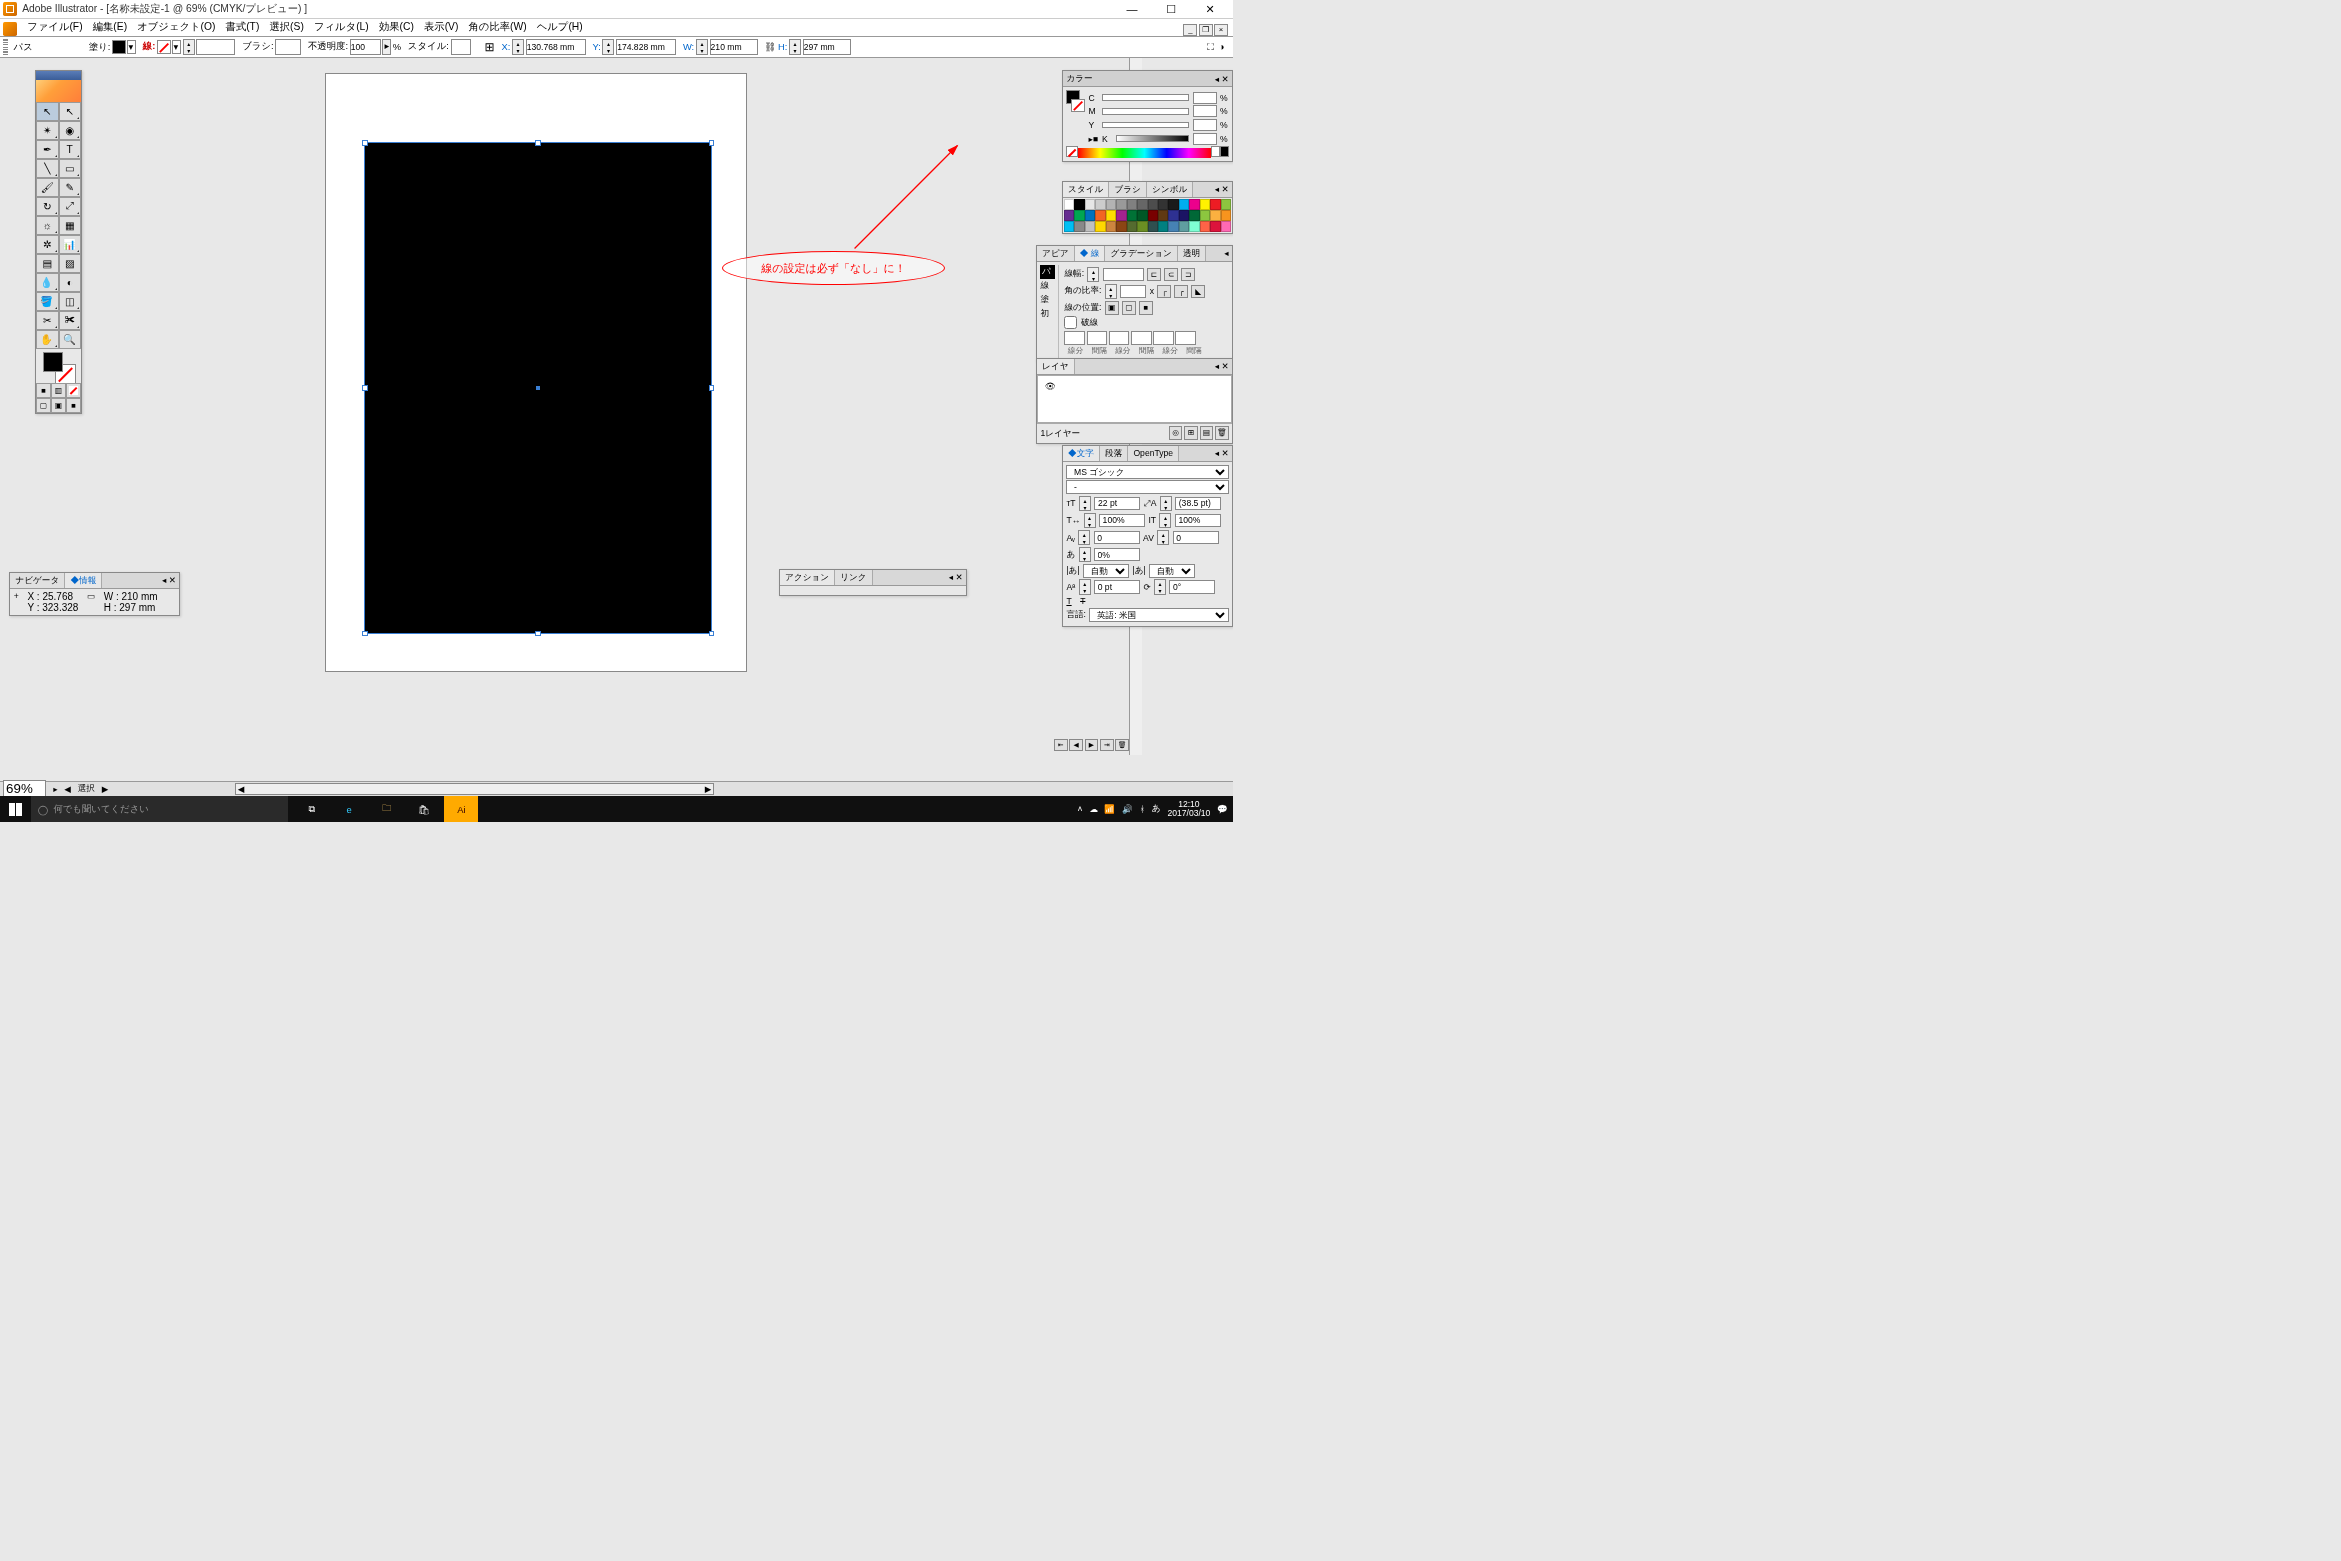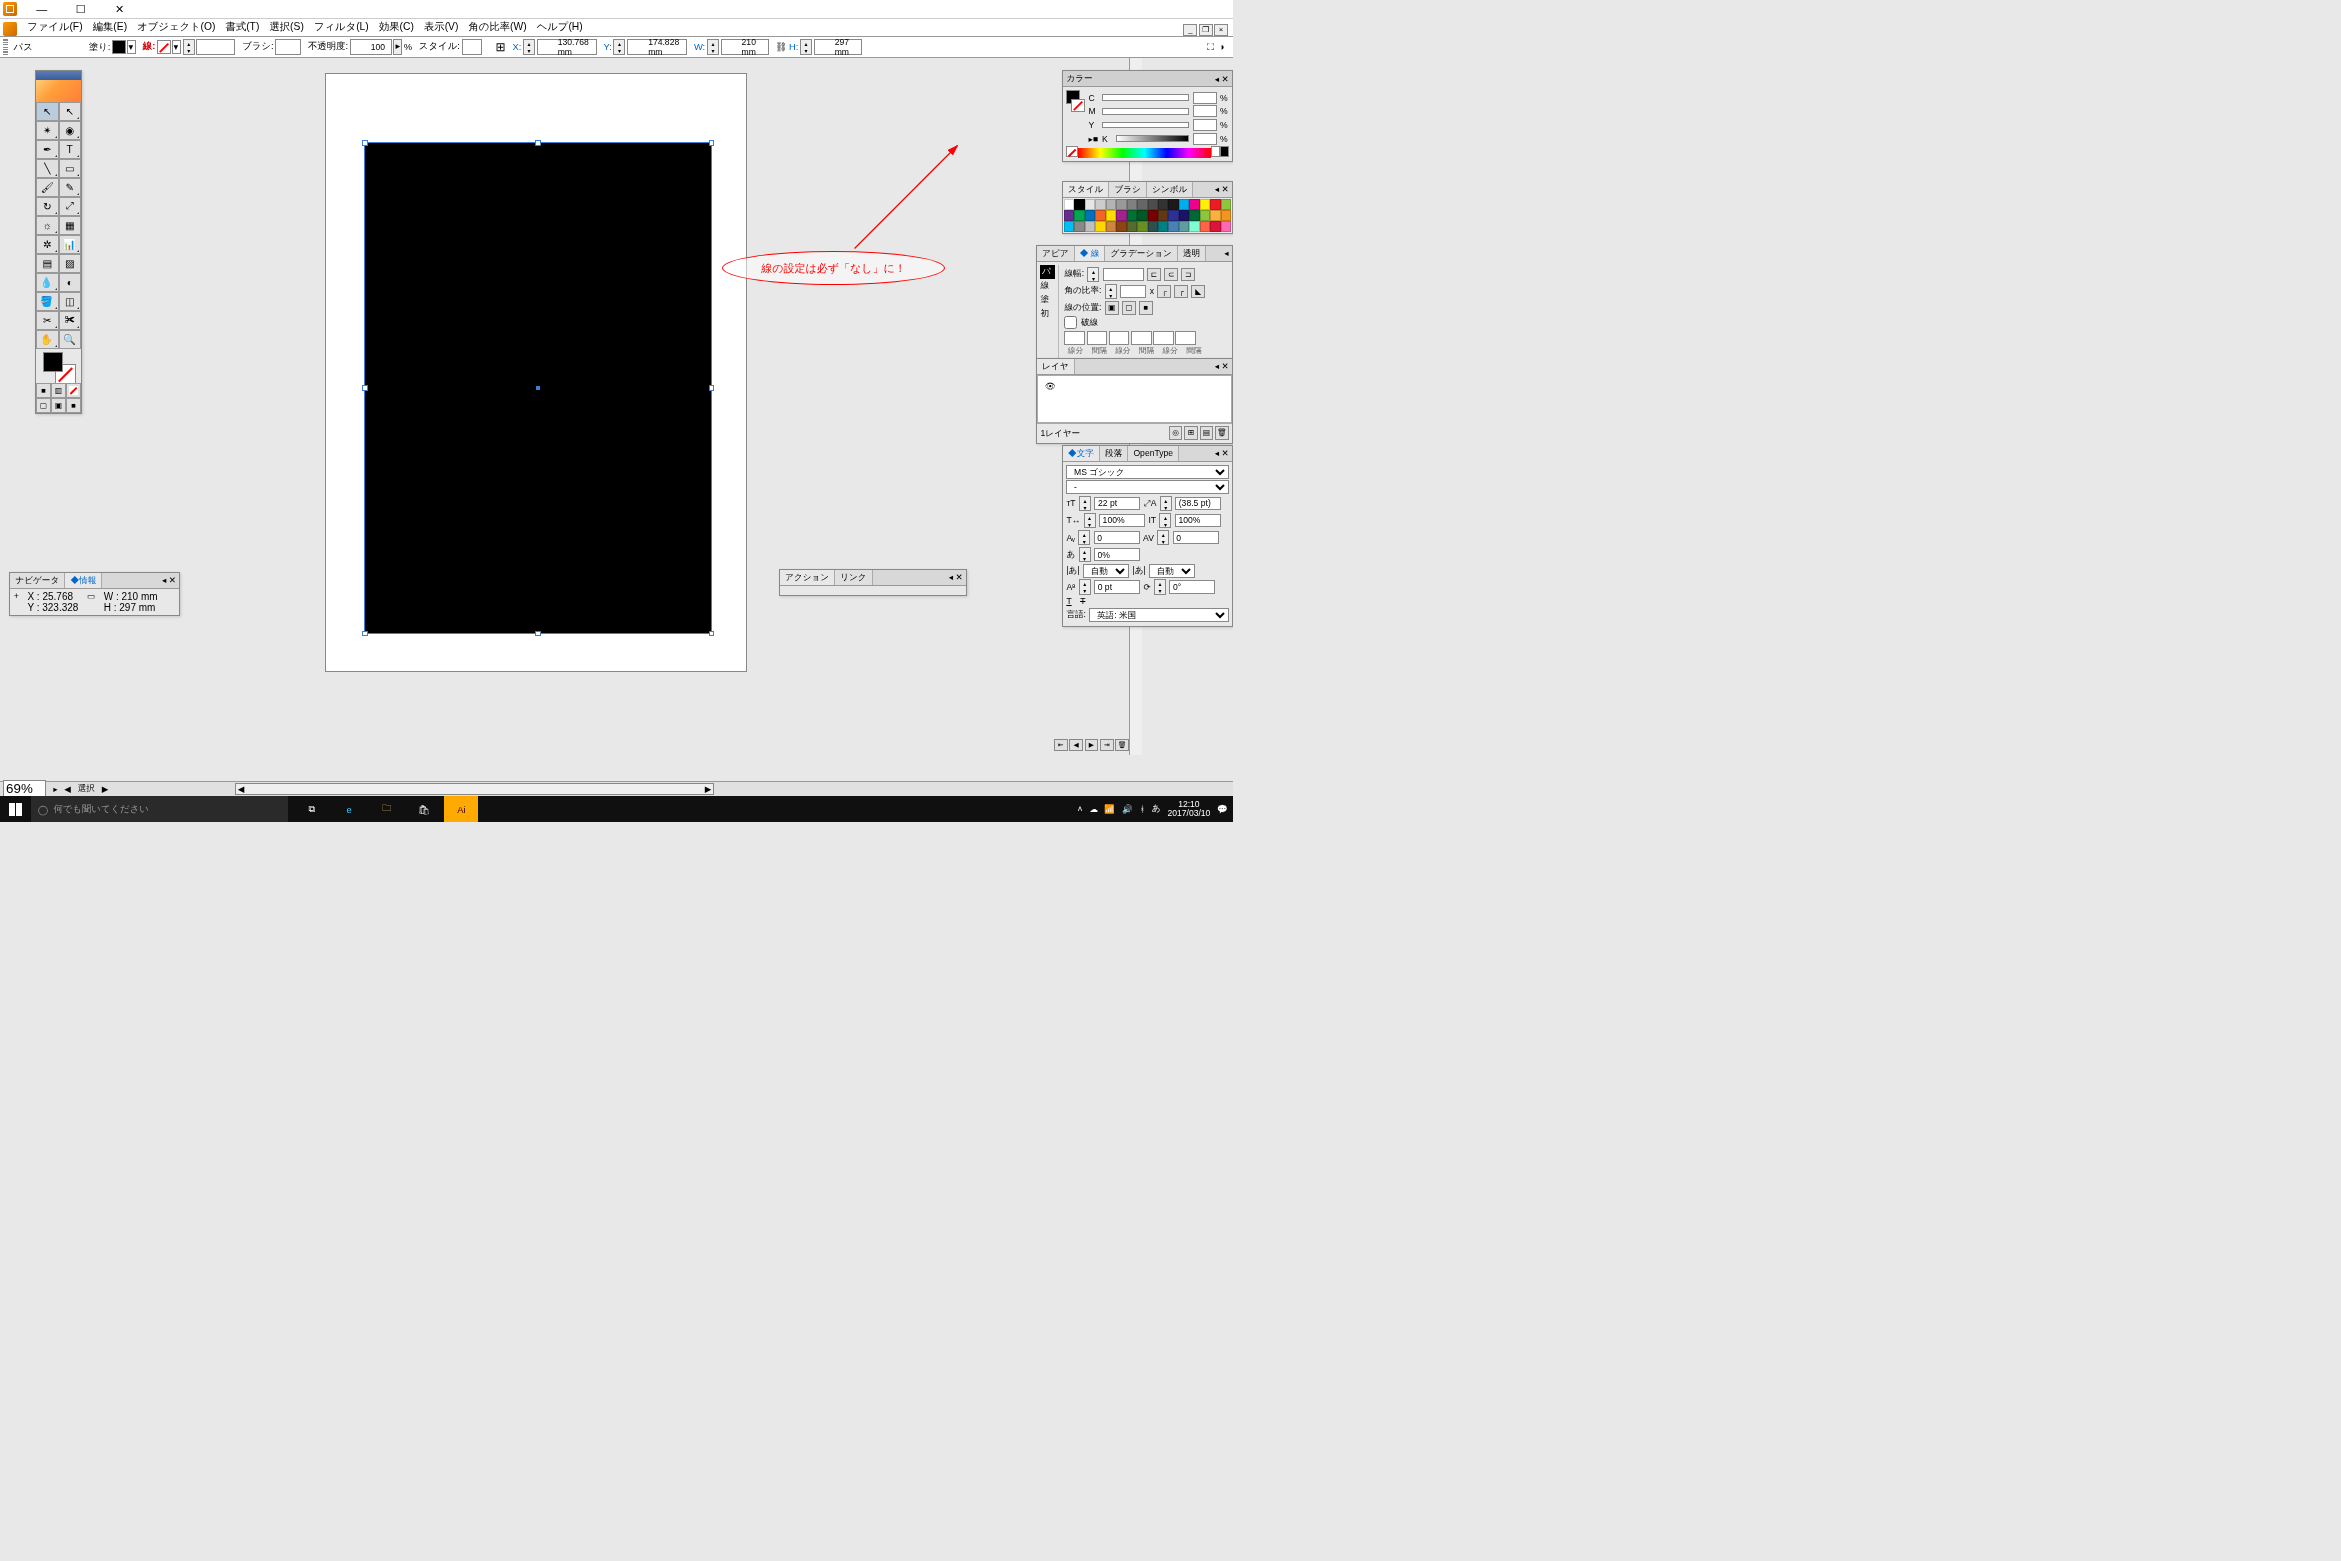--- a/index.html
+++ b/index.html
@@ -22,21 +22,21 @@
 
 
 .optbar { height: 22px; background: #fff; border-top: 0.9px solid #999; border-bottom: 0.9px solid #999; display: flex; align-items: center; padding: 0 3.4px; font-size: 9.4px; gap: 3.4px; }
 .optbar .seg { display: flex; align-items: center; gap: 1.7px; padding: 0 1.7px; }
 .optbar .grip { width: 5.1px; height: 15.4px; background: repeating-linear-gradient(0deg,#888,#888 0.9px,transparent 0.9px,transparent 1.7px); margin-right: 1.7px; }
 .optbar .label { color: #000; }
 .swatch-sm { width: 13.7px; height: 13.7px; border: 0.9px solid #888; cursor: pointer; display: inline-block; }
 .none-swatch { background: #fff; position: relative; }
 .none-swatch::after { content: ""; position: absolute; left: 0; right: 0; top: 50%; height: 1.7px; background: red; transform: rotate(-45deg); transform-origin: center; }
 .dd { border: 0.9px solid #888; background: #fff; height: 15.4px; width: 39px; display: flex; align-items: center; padding: 0 1.7px; cursor: pointer; }
-.numfield { border: 0.9px solid #888; background: #fff; height: 15.4px; padding: 0 20px; display: inline-flex; align-items: center; font-size: 8.6px; }
+.numfield { border: 0.9px solid #888; background: #fff; height: 15.4px; padding: 0 0; display: inline-flex; align-items: center; font-size: 8.6px; }
 .stepper { width: 12px; height: 15.4px; border: 0.9px solid #888; background: #eee; font-size: 6px; display: flex; flex-direction: column; }
 .stepper span { flex: 1; text-align: center; cursor: pointer; }
 
 
 .main { position: absolute; top: 58px; left: 0; right: 0; bottom: 26px; background: #e8e8e8; }
 
 
 .toolbox { position: absolute; left: 35px; top: 70px; width: 47px; background: #e8e8e8; border: 0.9px solid #888; box-shadow: 0.9px 0.9px 2.6px rgba(0,0,0,0.15); }
 .toolbox .grip-bar { height: 8.6px; background: linear-gradient(#5a7db8,#3a5d98); }
 .toolbox .header-img { height: 22px; background: linear-gradient(135deg,#ffcf7a,#ff9f3a 40%,#ff7e3a); position: relative; }
@@ -117,20 +117,21 @@
 .rv-scroll .thumb { position: absolute; left: 0.9px; right: 0.9px; top: 30%; height: 103px; background: #c8c8c8; }
 
 .mini-icons-row { position: absolute; right: 104px; bottom: 45px; display: flex; gap: 1.7px; }
 .mini-icons-row .icon-btn { width: 13.7px; height: 12px; font-size: 6.8px; }
 </style>
 </head>
 <body>
 
 <div class="titlebar">
   <div class="app-icon"></div>
+  <div class="title">Adobe Illustrator - [名称未設定-1 @ 69% (CMYK/プレビュー) ]</div>
   <div class="win-controls">
     <div>—</div>
     <div>☐</div>
     <div class="close">✕</div>
   </div>
 </div>
 
 <div class="menubar">
   <div class="app-icon-sm"></div>
   <div class="menu-item">ファイル(F)</div>

